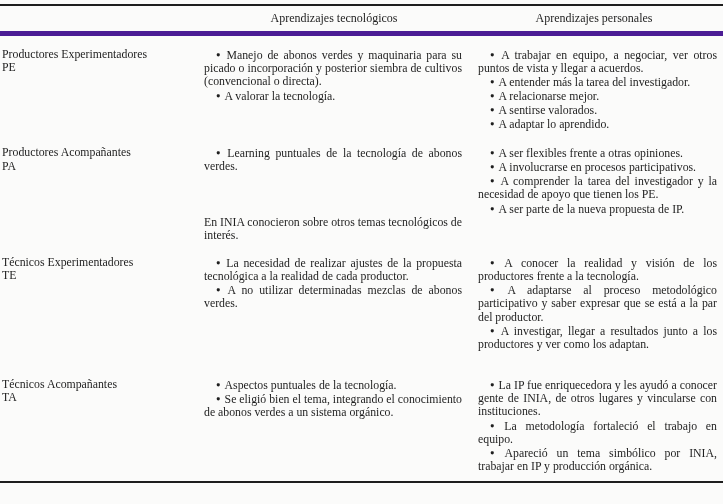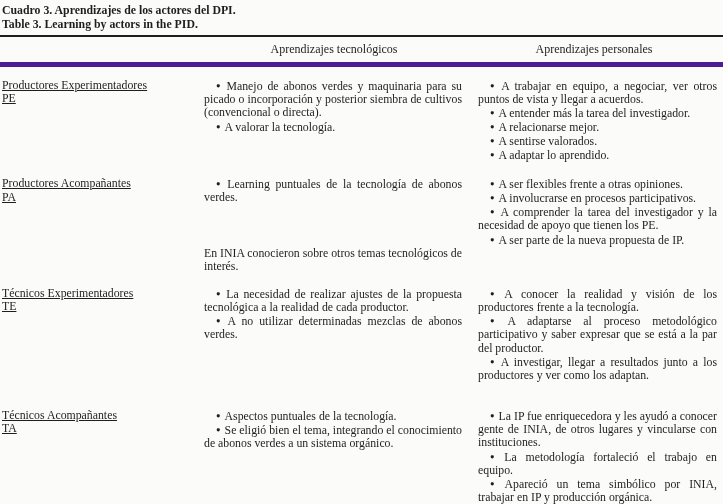--- a/index.html
+++ b/index.html
@@ -58,31 +58,27 @@
   td.c3 { padding-left: 13px; padding-right: 6px; }
 
   p { margin: 0; text-align: justify; }
   p.li   { text-indent: 12px; }
   p.cont { text-indent: 0; margin-top: 42px; }
   .blt {
     font-size: 7.5px;
     vertical-align: 1.5px;
     padding-right: 4px;
   }
-  .actor div { line-height: 13.5px; text-decoration: underline; }
+  .actor div { line-height: 13.5px; }
 </style>
 </head>
 <body>
 
 <div class="sheet">
 
-  <div class="caption">
-    <div>Cuadro 3. Aprendizajes de los actores del DPI.</div>
-    <div>Table 3. Learning by actors in the PID.</div>
-  </div>
 
   <table class="main">
     <colgroup>
       <col style="width:203px">
       <col style="width:262px">
       <col style="width:258px">
     </colgroup>
     <thead>
       <tr>
         <th></th>

